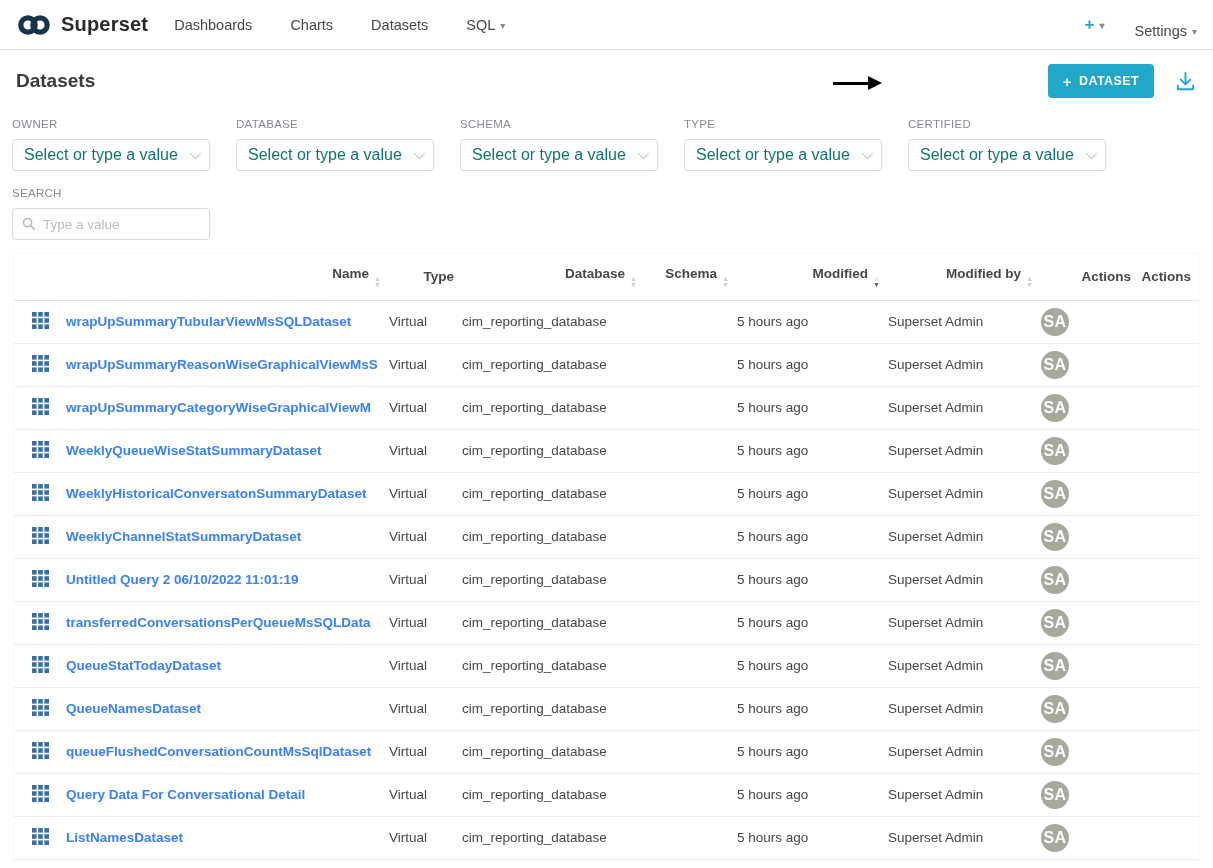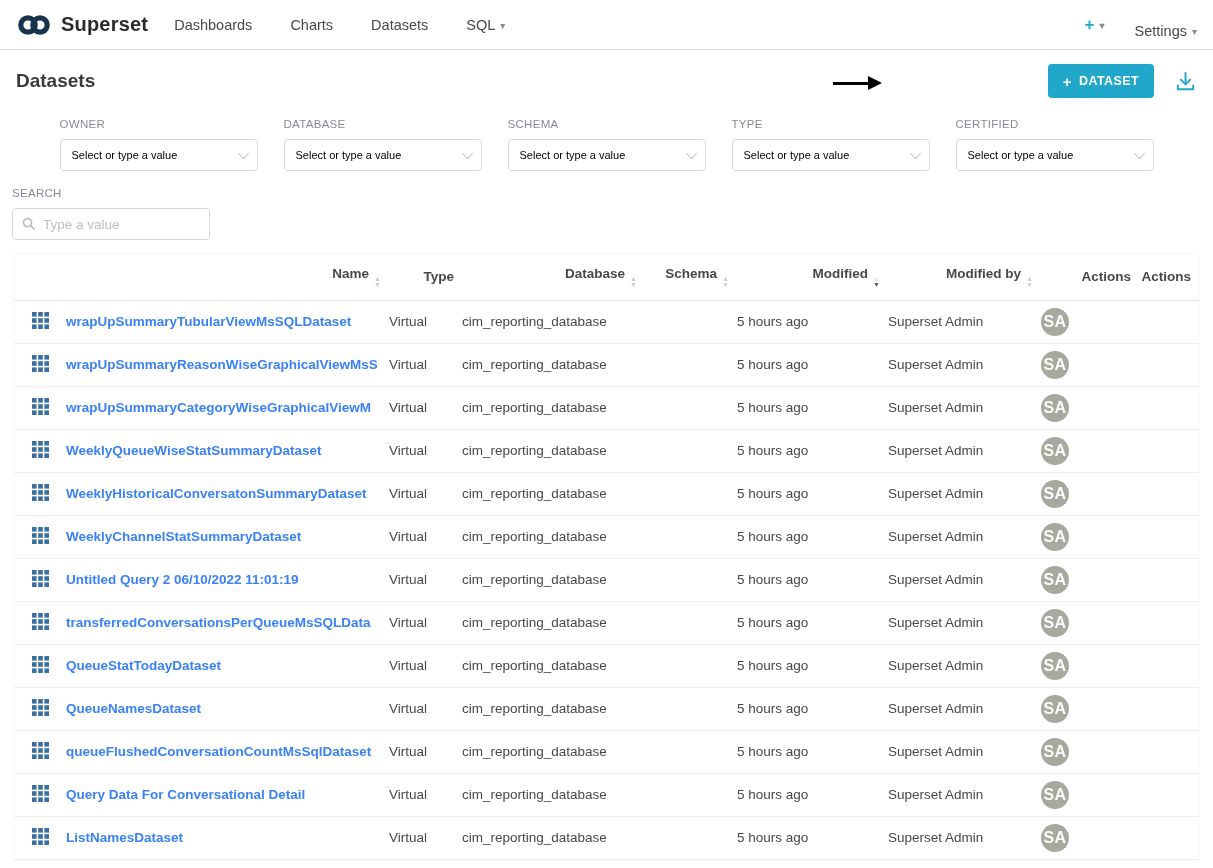--- a/index.html
+++ b/index.html
@@ -31,26 +31,26 @@
     align-items:center; gap:7px; }
   .btn-primary .plus-ic { font-size:15px; font-weight:bold; }
   .export-icon { cursor:pointer; display:flex; align-items:center; margin-left:6px; }
 
   
   .annot-line { position:absolute; left:833px; top:82px; width:37px; height:3px; background:#000; }
   .annot-head { position:absolute; left:868px; top:76px; width:0; height:0;
     border-top:7px solid transparent; border-bottom:7px solid transparent; border-left:14px solid #000; }
 
   
-  .filters { display:flex; gap:26px; padding:12px 12px 0;justify-content:center; }
+  .filters { display:flex; gap:26px; padding:12px 12px 0; }
   .filter { width:198px; }
   .filter-label { font-size:11.5px; color:#878b91; letter-spacing:.3px; margin-bottom:9px; }
   .select { height:32px; border:1px solid #d9d9d9; border-radius:4px; background:#fff;
     display:flex; align-items:center; justify-content:space-between; padding:0 11px; cursor:pointer; }
-  .select .ph { font-size:11px; color:#000000; }
+  .select .ph { font-size:16px; color:#0f766e; }
   .chev { width:8px; height:8px; border-right:1.5px solid #bfbfbf; border-bottom:1.5px solid #bfbfbf;
     transform:rotate(45deg) translateY(-2px); }
   .search-row { padding:16px 12px 0; }
   .search-wrap { position:relative; width:232px; }
   .search-wrap svg { position:absolute; left:9px; top:8px; }
   .search-input { width:198px; height:32px; border:1px solid #d9d9d9; border-radius:4px;
     padding:0 10px 0 30px; font-size:13.5px; color:#484848; font-family:inherit; outline:none; }
   .search-input::placeholder { color:#bdbdbd; }
 
   

